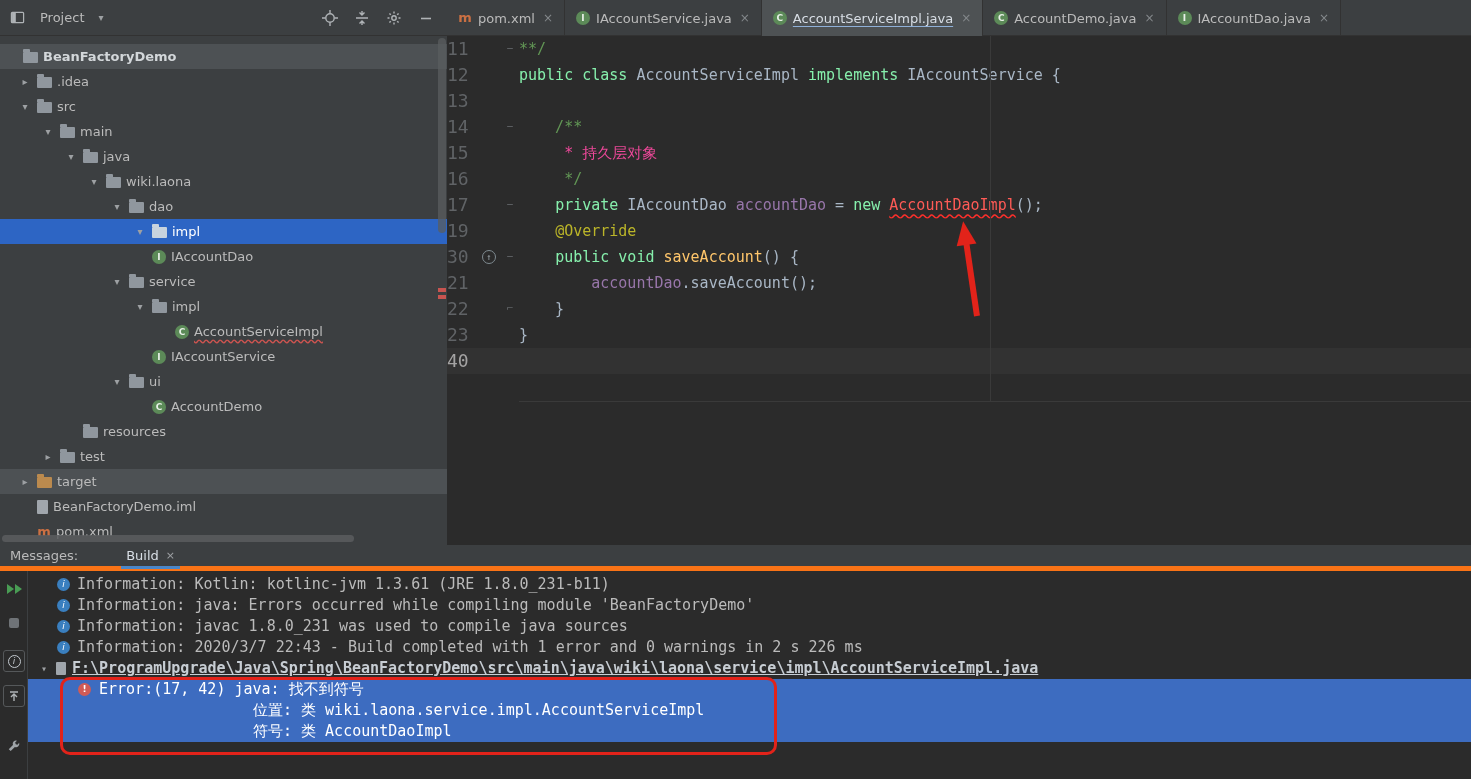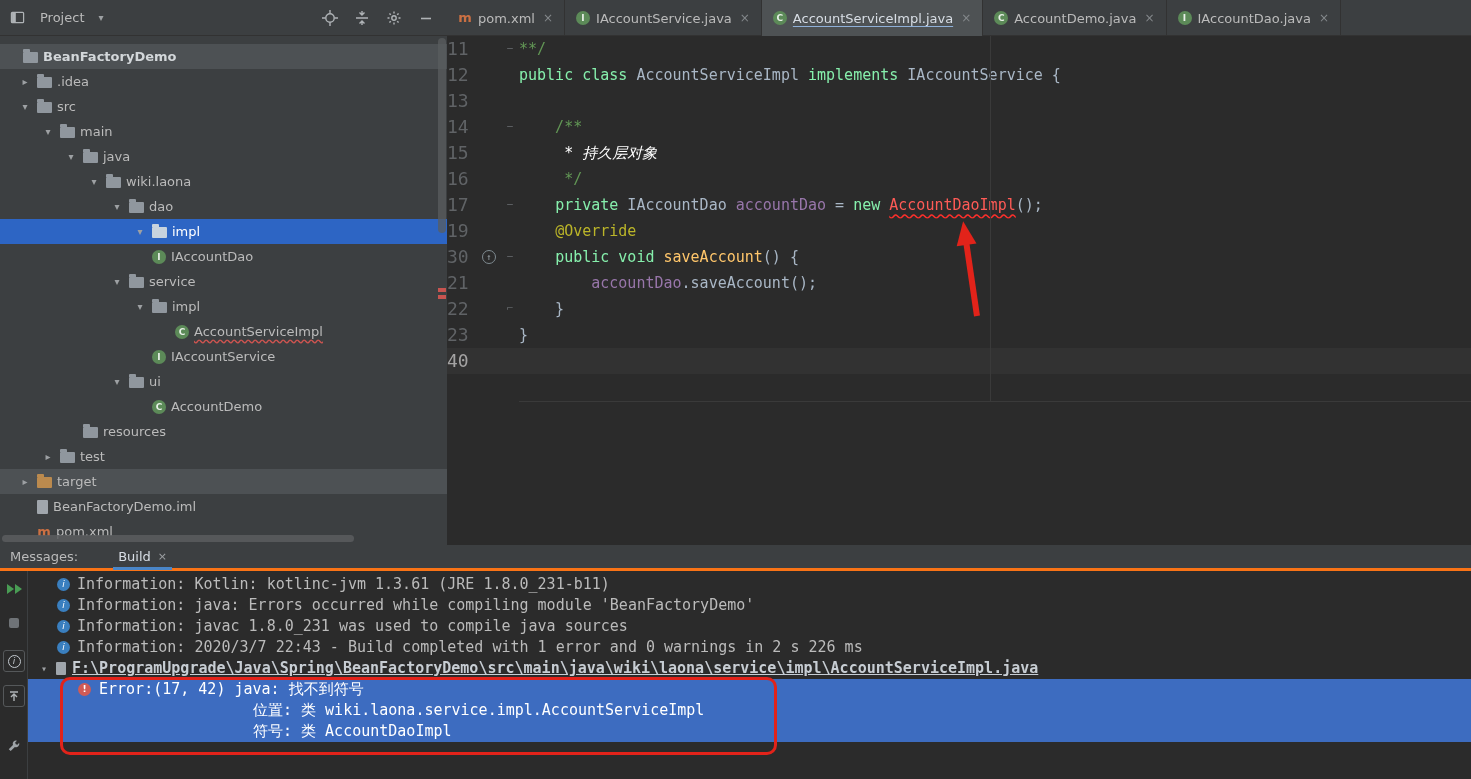--- a/index.html
+++ b/index.html
@@ -45,35 +45,35 @@
   .editor{position:absolute;left:447px;top:36px;right:0;height:509px;background:#2b2b2b;overflow:hidden;font-family:"DejaVu Sans Mono",monospace}
   .cl{display:flex;height:26px;line-height:26px;font-size:15px}
   .cl.caret{background:#323232}
   .ln{width:30px;flex:none;color:#606366;font-size:18px}
   .cl.caret .ln{color:#a4a3a3}
   .gi{width:24px;flex:none;display:flex;justify-content:center;align-items:center}
   .ovr{display:inline-block;width:14px;height:14px;line-height:12px;border:1px solid #7f8b91;border-radius:50%;color:#9aa5ab;font-size:9px;text-align:center}
   .fold{width:18px;flex:none;color:#606366;font-size:11px;text-align:center}
   .ct{white-space:pre;color:#a9b7c6}
   .tk{color:#86efac}.tp{color:#a9b7c6}.tc{color:#629755}
-  .tci{color:#ffffff;font-style:italic}
+  .tci{color:#ec4899;}
   .tf{color:#9876aa}.ta{color:#bbb529}.tm{color:#ffc66b}
   .te{color:#ff5b56;text-decoration-line:underline;text-decoration-style:wavy;text-decoration-color:#ff2f2b;text-underline-offset:3px}
   .guide-v{position:absolute;left:543px;top:0;width:1px;height:366px;background:#3a3a3a}
   .guide-h{position:absolute;left:72px;right:0;top:365px;height:1px;background:#3a3a3a}
 
   
   .anno-arrow{position:absolute;left:925px;top:210px;pointer-events:none}
   .anno-rect{position:absolute;left:60px;top:677px;width:717px;height:78px;border:3px solid #e2231a;border-radius:10px;pointer-events:none}
 
   
   .bottom{position:absolute;left:0;top:545px;right:0;bottom:0;background:#2b2b2b}
-  .b-header{height:26px;background:#3c3f41;display:flex;align-items:center;font-size:13px;color:#bbbbbb;border-bottom:3px solid #f97316}
+  .b-header{height:26px;background:#3c3f41;display:flex;align-items:center;font-size:13px;color:#bbbbbb;border-bottom:5px solid #f97316}
   .b-title{padding:0 10px}
-  .b-tab{position:relative;height:26px;display:flex;align-items:center;gap:7px;padding:0 8px;margin-left:22px;color:#d8dee5}
+  .b-tab{position:relative;height:26px;display:flex;align-items:center;gap:7px;padding:0 8px;margin-left:30px;color:#d8dee5}
   .b-tab::after{content:'';position:absolute;left:3px;right:3px;bottom:0;height:3px;background:#4a86c8}
   .b-x{color:#9da0a3;font-size:11px}
   .b-body{position:relative;height:calc(100% - 26px)}
   .strip{position:absolute;left:0;top:0;width:28px;height:100%;border-right:1px solid #3c3f41}
   .s-ic{position:absolute;left:3px;width:22px;height:22px;display:flex;align-items:center;justify-content:center;gap:1px}
   .s-ic.boxed{border:1px solid #55585a;border-radius:3px}
   .tri{width:0;height:0;border-left:7px solid #499c54;border-top:5px solid transparent;border-bottom:5px solid transparent}
   .sq{width:10px;height:10px;background:#6f7377;border-radius:2px}
   .ico-i{width:13px;height:13px;border:1px solid #c3c9cf;border-radius:50%;color:#c3c9cf;font-size:9px;line-height:11px;text-align:center;font-style:italic}
   .msgs{position:absolute;left:28px;top:0;right:0;bottom:0;font-family:"DejaVu Sans Mono",monospace;font-size:15px;color:#bbbbbb;padding-top:3px}

